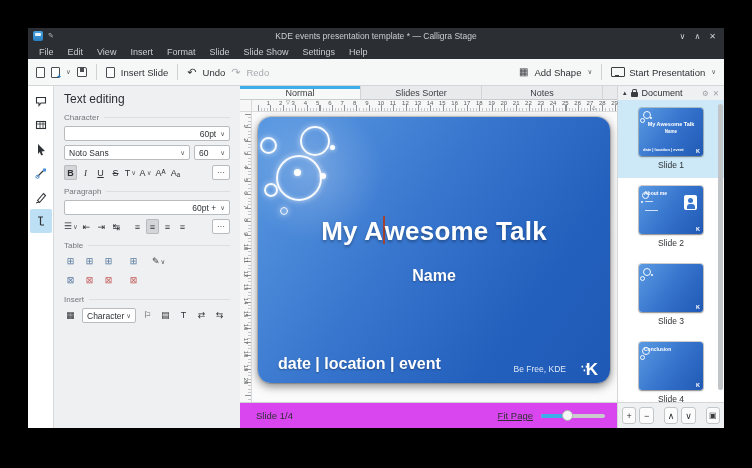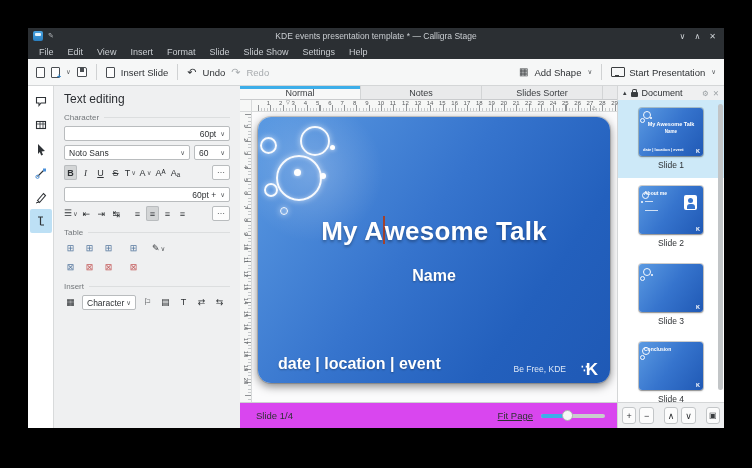--- a/index.html
+++ b/index.html
@@ -290,20 +290,21 @@
         </span>
         <span class="tbtn">
           <span>A</span>
           <span class="chev">∨</span>
         </span>
         <span class="tbtn">Aᴬ</span>
         <span class="tbtn">Aₐ</span>
         <span class="tbtn more">⋯</span>
       </div>
 
+      <div class="sec">Paragraph</div>
       <div class="combo">
         <span class="val-right">60pt +</span>
         <span class="chev">∨</span>
       </div>
       <div class="row">
         <span class="tbtn">
           <span class="tico">☰</span>
           <span class="chev">∨</span>
         </span>
         <span class="tbtn">⇤</span>
@@ -373,22 +374,22 @@
           </span>
         <span class="tbtn">
             <span class="tico">⇆</span>
           </span>
       </div>
     </div>
 
     <div class="center">
       <div class="tabbar">
         <div class="tab active">Normal</div>
+        <div class="tab">Slides Sorter</div>
         <div class="tab">Notes</div>
-        <div class="tab">Slides Sorter</div>
       </div>
       <div class="rulerrow">
         <div class="rcorner"></div>
         <div class="hruler">
           <span class="rmarker" style="left:34px; top:-1px;">▽</span>
           <span class="rmarker" style="left:340px; top:4px;">△</span>
         <span class="rnum" style="left: 14.8px;">1</span>
             <span class="rnum" style="left: 27.1px;">2</span>
             <span class="rnum" style="left: 39.4px;">3</span>
             <span class="rnum" style="left: 51.7px;">4</span>

